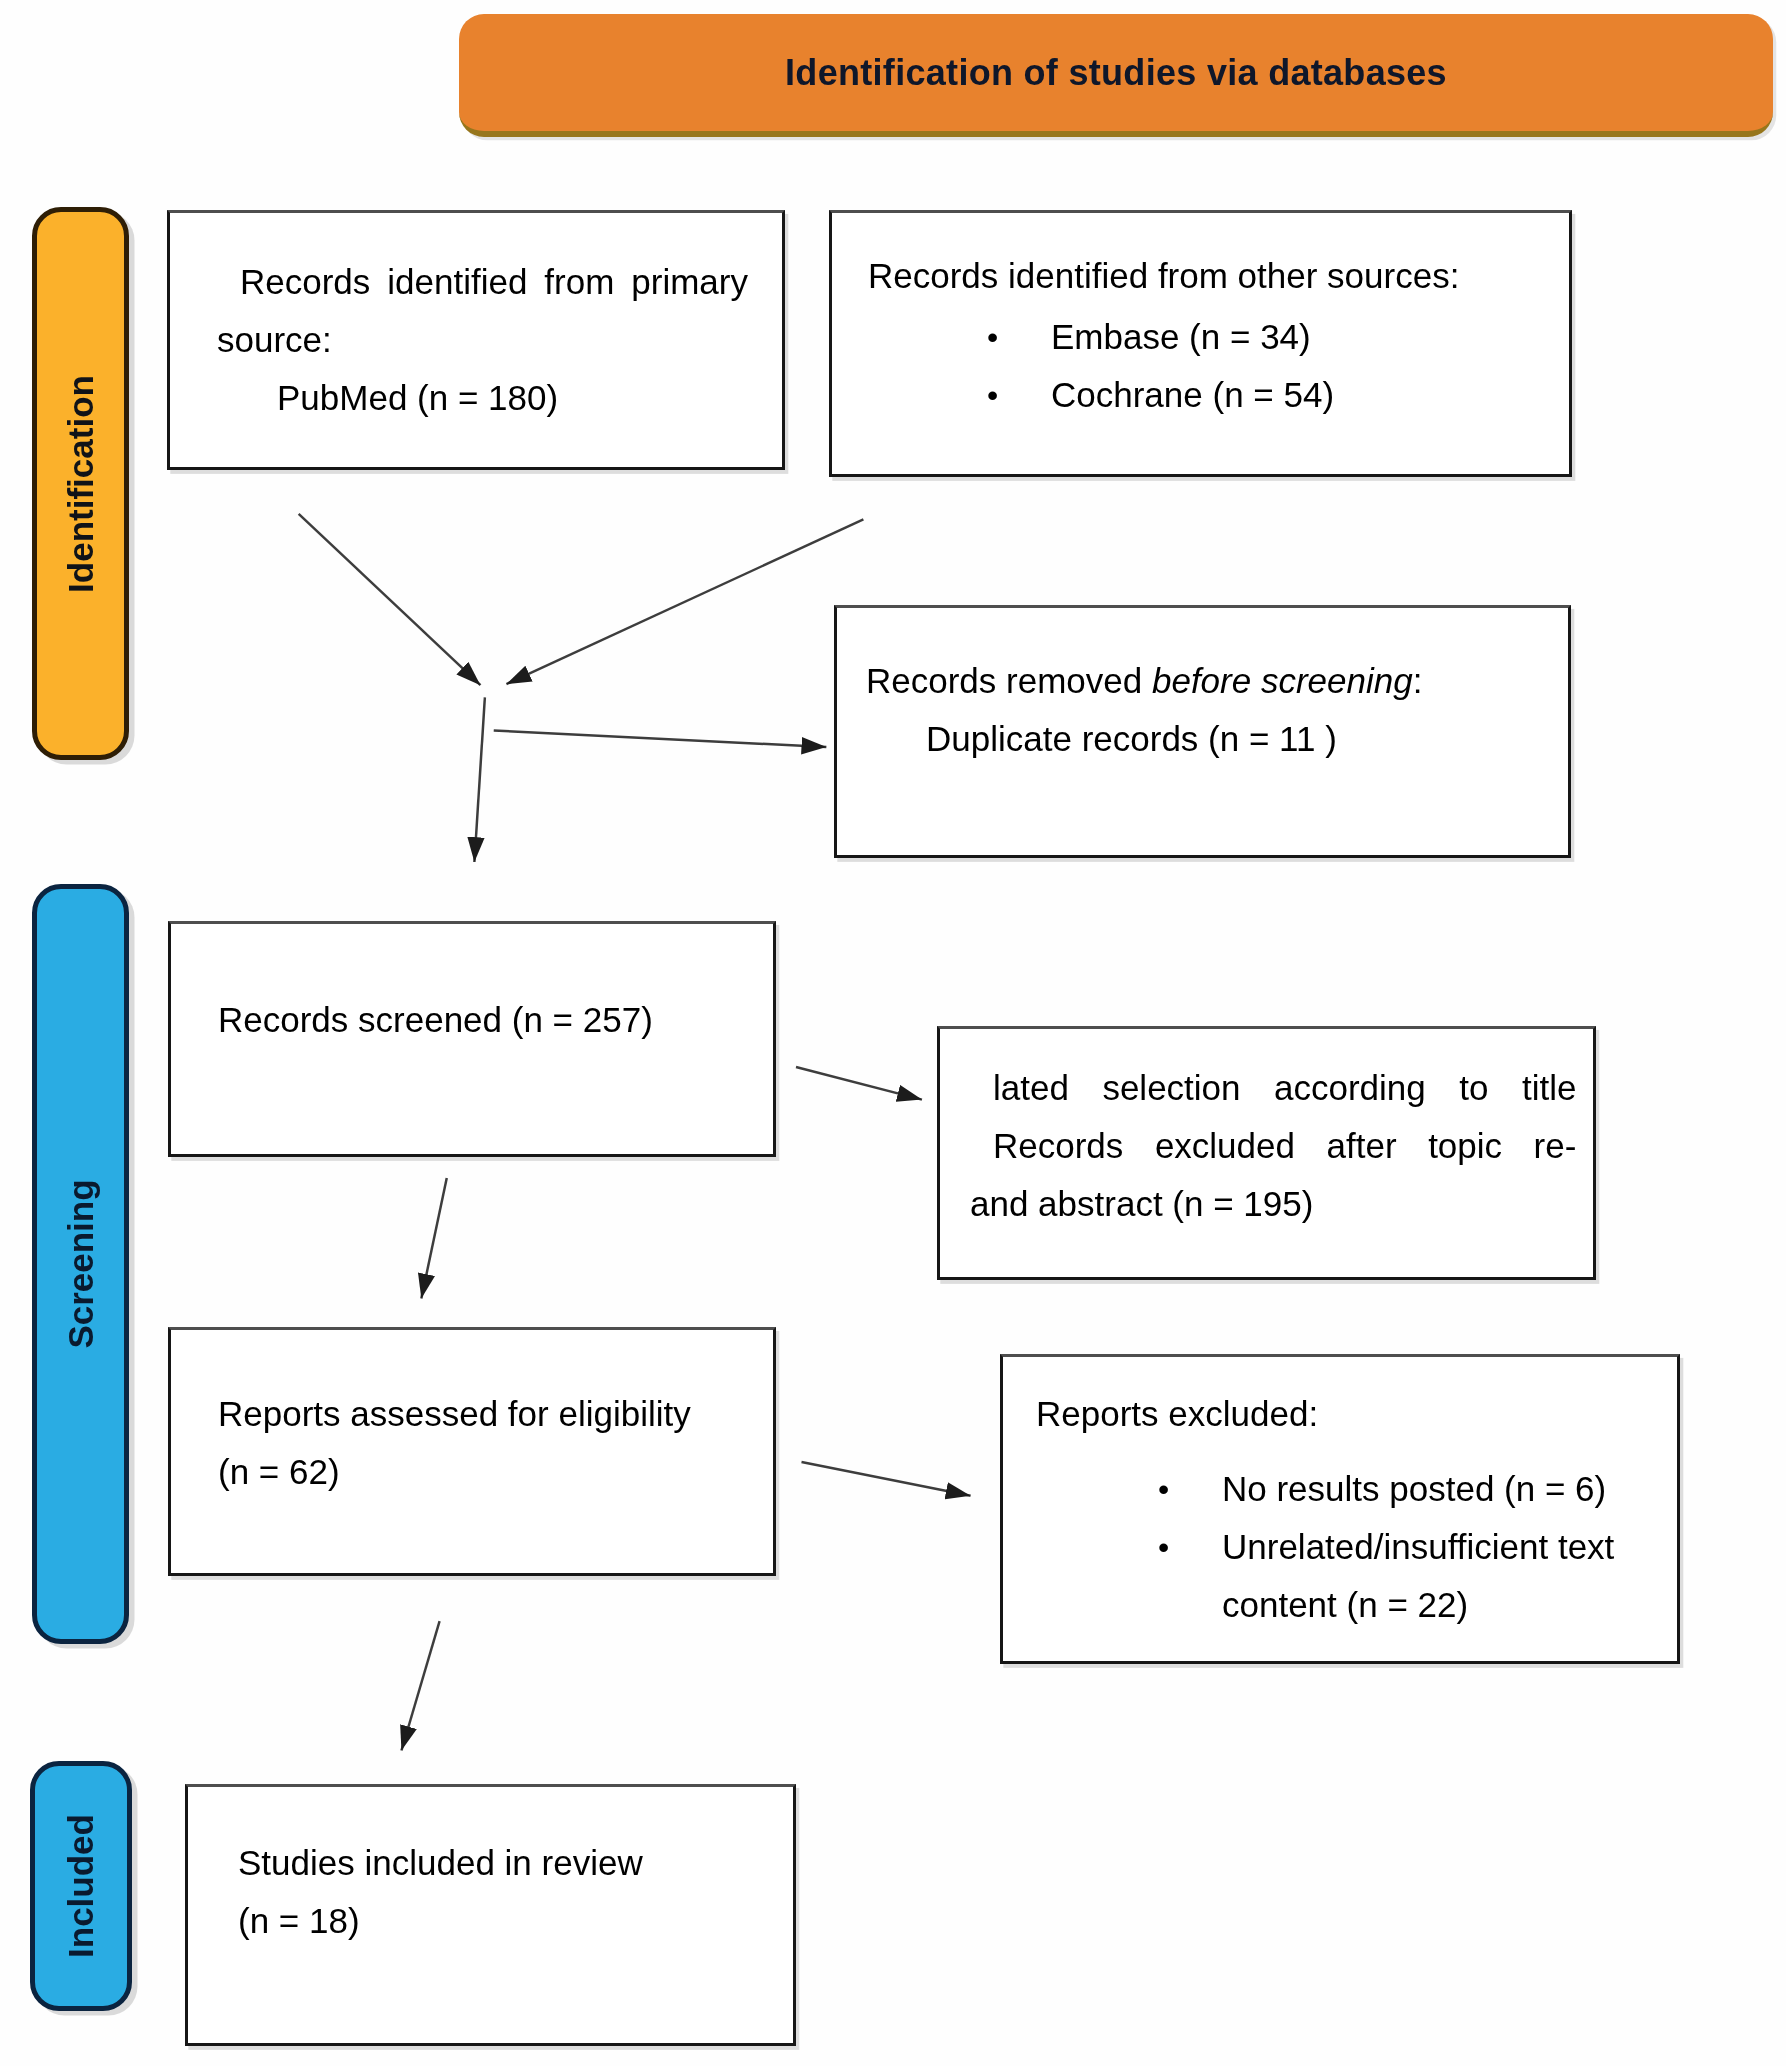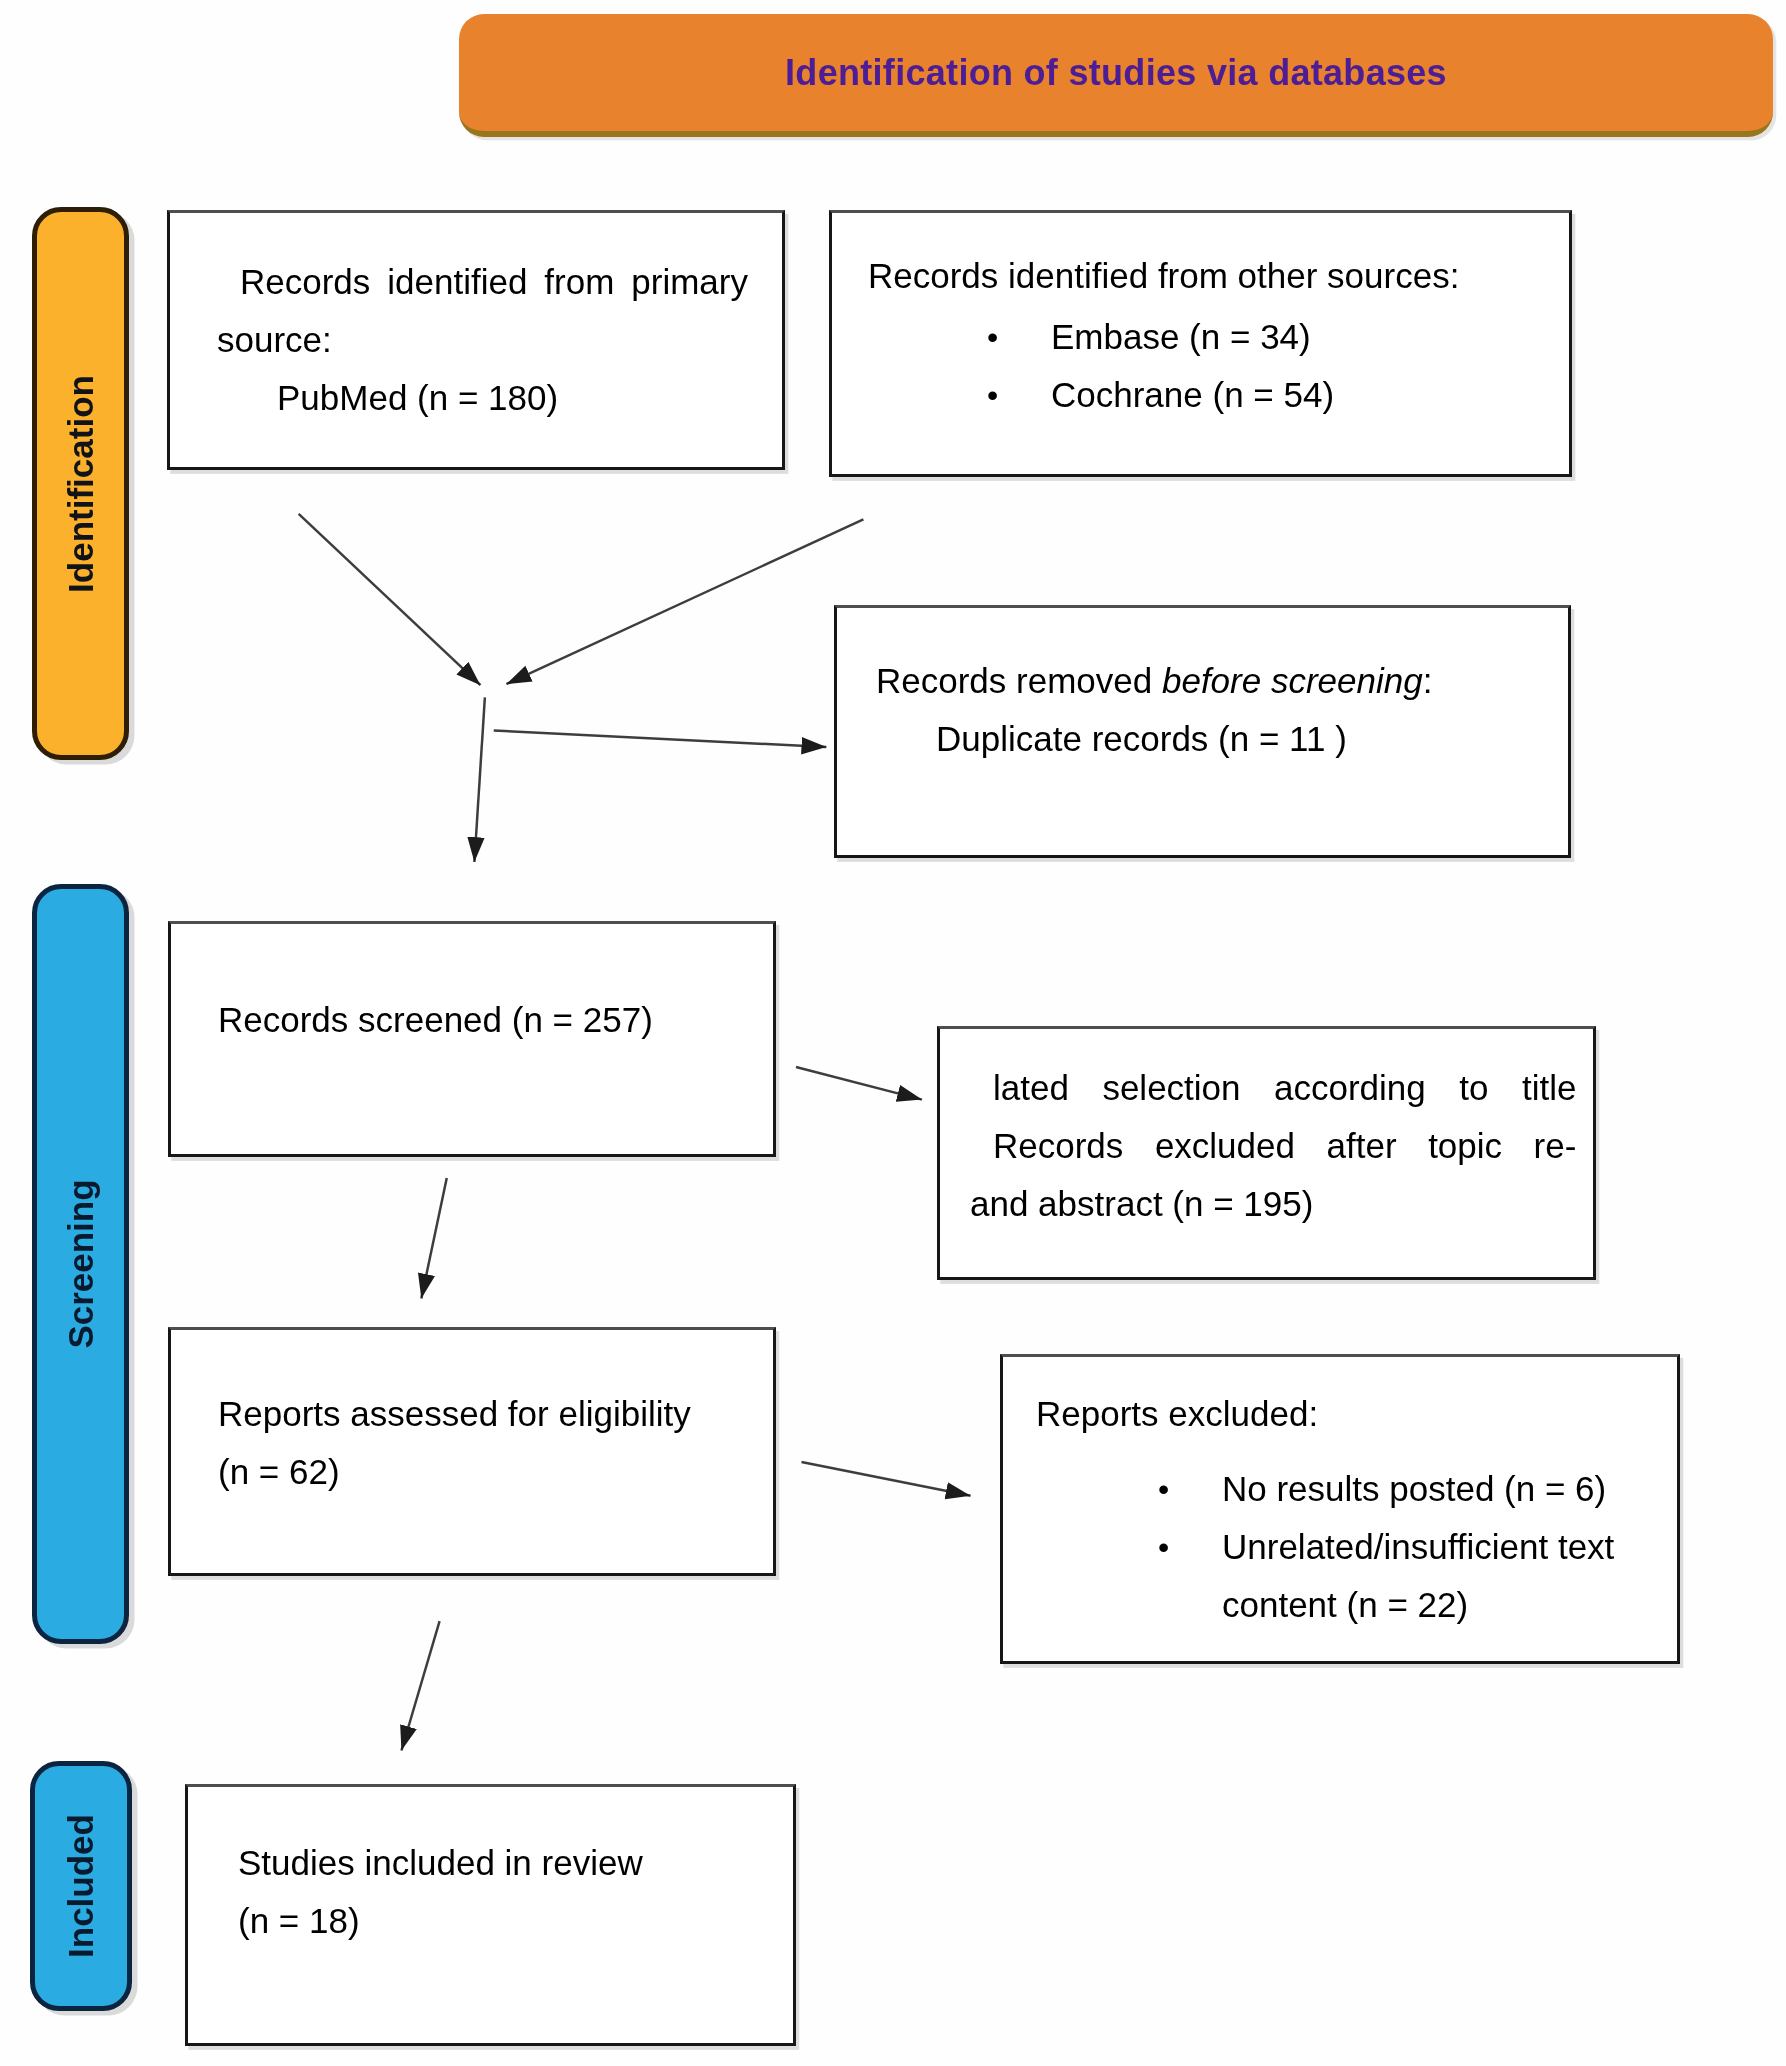--- a/index.html
+++ b/index.html
@@ -16,21 +16,21 @@
   .banner{
     position:absolute;left:459px;top:14px;width:1314px;height:123px;
     border-radius:25px;
     background:#E8822D;
     border-bottom:6.6px solid #97761c;
     box-shadow:3.3px 3.3px 0 rgba(0,0,0,0.10);
     display:flex;align-items:center;justify-content:center;
     box-sizing:border-box;
   }
   .banner .title{
-    font-size:36px;font-weight:bold;color:#4c1d95;letter-spacing:0.3px;text-align:center;
+    font-size:36px;font-weight:bold;color:#0f172a;letter-spacing:0.3px;text-align:center;
   }
   
   .pill{
     position:absolute;
     border-radius:29px;
     box-sizing:border-box;
     box-shadow:5.5px 4.4px 0 rgba(0,0,0,0.14);
   }
   .pill .rot{
     position:absolute;left:50%;top:50%;
@@ -54,21 +54,21 @@
   }
   .jline{text-align:justify;text-align-last:justify;margin-left:23px;}
   .indent{text-indent:60px;}
   .blist{margin-top:3.3px;}
   .bul{display:grid;grid-template-columns:64px 1fr;}
   .bul .dot{font-size:32px;line-height:58px;}
   .it{font-style:italic;}
   #box-primary{left:167px;top:210px;width:618px;height:260px;padding:40px 34px 0 47px;}
   #box-other{left:829px;top:210px;width:743px;height:267px;padding:34px 30px 0 36px;}
   #box-other .blist{margin-left:119px;}
-  #box-removed{left:834px;top:605px;width:737px;height:253px;padding:44px 33px 0 39px;}
+  #box-removed{left:834px;top:605px;width:737px;height:253px;padding:44px 33px 0 29px;}
   #box-screened{left:168px;top:921px;width:608px;height:236px;padding:67px 22px 0 47px;}
   #box-excluded-screening{left:937px;top:1026px;width:659px;height:254px;padding:30px 16.6px 0 30px;}
   #box-assessed{left:168px;top:1327px;width:608px;height:249px;padding:55px 22px 0 47px;}
   #box-excluded-reports{left:1000px;top:1354px;width:680px;height:310px;padding:28px 22px 0 33px;}
   #box-excluded-reports .blist{margin-left:122px;margin-top:16.6px;}
   #box-included{left:185px;top:1784px;width:611px;height:262px;padding:47px 22px 0 50px;}
   
   #arrow-layer{position:absolute;left:0;top:0;pointer-events:none;}
   .aline{stroke:#3d3d3d;stroke-width:4.5;fill:none;}
 </style>

